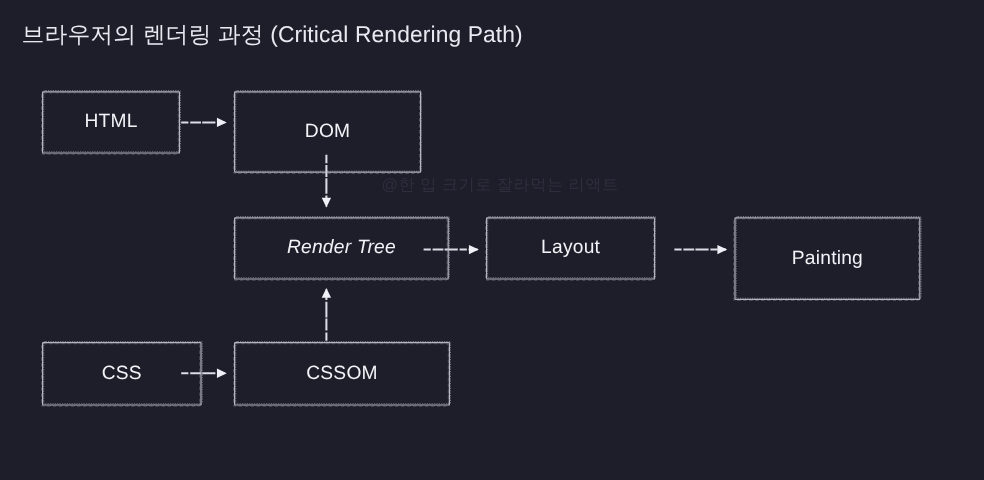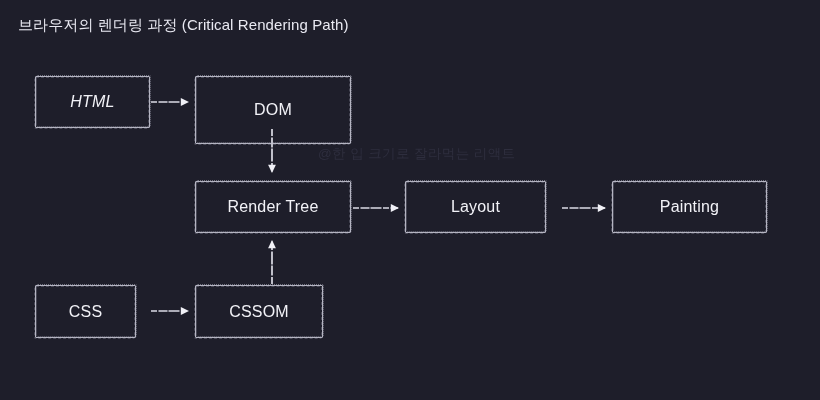--- a/index.html
+++ b/index.html
@@ -17,21 +17,21 @@
   #canvas {
     position: absolute;
     inset: 0;
     width: 820px;
     height: 400px;
   }
   .title {
     position: absolute;
     left: 18px;
     top: 16px;
-    font-size: 15px;
+    font-size: 19px;
     color: #e9e9f2;
     letter-spacing: 0.1px;
     white-space: nowrap;
   }
   .watermark {
     position: absolute;
     left: 318px;
     top: 145px;
     font-size: 13.5px;
     color: #2e2e3e;
@@ -116,62 +116,62 @@
 
     <g>
       <line x1="562" y1="208" x2="605" y2="208" stroke="#dcdce6" stroke-width="1.7" stroke-dasharray="6 1.5 9 1 11 1.5" marker-end="url(#ah)"></line>
     </g>
 
     <g>
       <line x1="151" y1="311" x2="188" y2="311" stroke="#dcdce6" stroke-width="1.7" stroke-dasharray="6 1.5 9 1 11 1.5" marker-end="url(#ah)"></line>
     </g>
   </svg>
 
-  <div class="node" style="left:35px;  top:76px;  width:115px; height:52px;font-style:italic;">
+  <div class="node" style="left:35px;  top:76px;  width:115px; height:52px;">
     <span class="frame"></span>
     <span class="frame b"></span>
     <span class="frame c"></span>
     <span class="label">HTML</span>
   </div>
 
   <div class="node" style="left:195px; top:76px;  width:156px; height:68px;">
     <span class="frame"></span>
     <span class="frame b"></span>
     <span class="frame c"></span>
     <span class="label">DOM</span>
   </div>
 
-  <div class="node" style="left:195px; top:181px; width:156px; height:52px;">
+  <div class="node" style="left:195px; top:181px; width:179px; height:52px;font-style:italic;">
     <span class="frame"></span>
     <span class="frame b"></span>
     <span class="frame c"></span>
     <span class="label">Render Tree</span>
   </div>
 
   <div class="node" style="left:405px; top:181px; width:141px; height:52px;">
     <span class="frame"></span>
     <span class="frame b"></span>
     <span class="frame c"></span>
     <span class="label">Layout</span>
   </div>
 
-  <div class="node" style="left:612px; top:181px; width:155px; height:52px;">
+  <div class="node" style="left:612px; top:181px; width:155px; height:69px;">
     <span class="frame"></span>
     <span class="frame b"></span>
     <span class="frame c"></span>
     <span class="label">Painting</span>
   </div>
 
-  <div class="node" style="left:35px;  top:285px; width:101px; height:53px;">
+  <div class="node" style="left:35px;  top:285px; width:133px; height:53px;">
     <span class="frame"></span>
     <span class="frame b"></span>
     <span class="frame c"></span>
     <span class="label">CSS</span>
   </div>
 
-  <div class="node" style="left:195px; top:285px; width:128px; height:53px;">
+  <div class="node" style="left:195px; top:285px; width:180px; height:53px;">
     <span class="frame"></span>
     <span class="frame b"></span>
     <span class="frame c"></span>
     <span class="label">CSSOM</span>
   </div>
 
 </div>
 
 </body></html>

